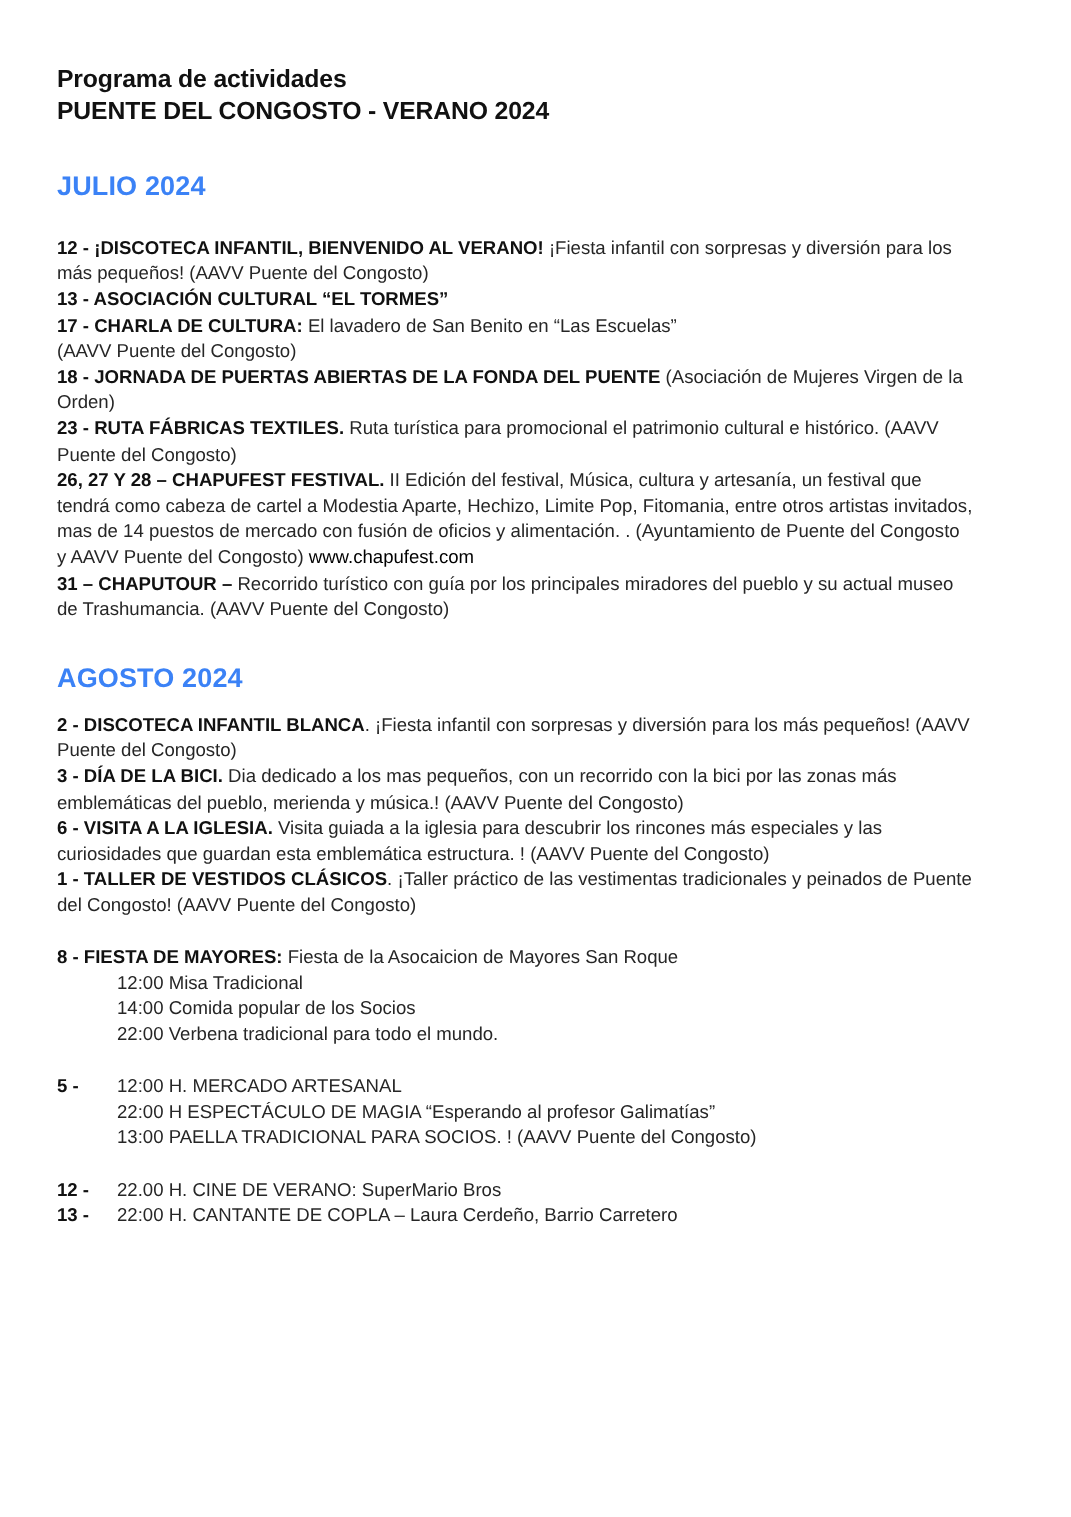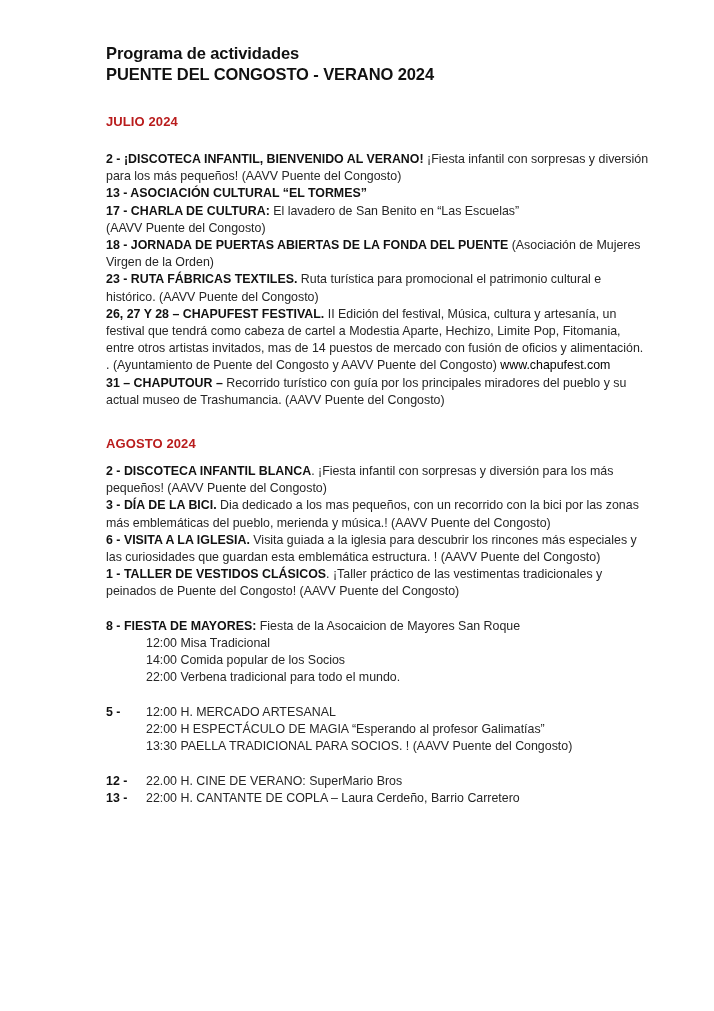--- a/index.html
+++ b/index.html
@@ -12,40 +12,40 @@
     width: 714px;
     height: 1011px;
     font-family: "Liberation Sans", sans-serif;
     color: #1a1a1a;
     -webkit-font-smoothing: antialiased;
   }
   .page {
     width: 713px;
     height: 1011px;
     box-sizing: border-box;
-    padding: 43px 64px 0 106px;
+    padding: 43px 64px 0 38px;
     background: #ffffff;
     position: relative;
     overflow: hidden;
   }
   .doc-title {
     font-size: 16.5px;
     font-weight: bold;
     line-height: 21px;
     letter-spacing: -0.1px;
     margin: 0;
     color: #111111;
   }
   .doc-title .line2 {
     display: block;
   }
   .month-heading {
-    font-size: 13px;
-    font-weight: bold;
-    color: #b91c1c;
+    font-size: 18px;
+    font-weight: bold;
+    color: #3b82f6;
     letter-spacing: 0.1px;
     margin: 0;
   }
   .month-julio { margin-top: 29px; }
   .month-agosto { margin-top: 27px; }
 
   .entries {
     margin: 0;
     padding: 0;
     list-style: none;
@@ -108,21 +108,21 @@
   <h1 class="doc-title">
     <span class="line1">Programa de actividades</span>
     <span class="line2">PUENTE DEL CONGOSTO - VERANO 2024</span>
   </h1>
 
   <h2 class="month-heading month-julio">JULIO 2024</h2>
 
   <ul class="entries july">
 
     <li class="entry">
-      <span class="ttl">2 - ¡DISCOTECA INFANTIL, BIENVENIDO AL VERANO!</span><span class="desc"> ¡Fiesta infantil con sorpresas y diversión para los más pequeños! (AAVV Puente del Congosto)</span>
+      <span class="ttl">12 - ¡DISCOTECA INFANTIL, BIENVENIDO AL VERANO!</span><span class="desc"> ¡Fiesta infantil con sorpresas y diversión para los más pequeños! (AAVV Puente del Congosto)</span>
     </li>
 
     <li class="entry">
       <span class="ttl">13 - ASOCIACIÓN CULTURAL “EL TORMES”</span><span class="desc"></span>
     </li>
 
     <li class="entry">
       <span class="ttl">17 - CHARLA DE CULTURA:</span><span class="desc"> El lavadero de San Benito en “Las Escuelas”</span><br>
       <span class="desc"> (AAVV Puente del Congosto)</span>
     </li>
@@ -174,21 +174,21 @@
         <li class="sub-row">22:00 Verbena tradicional para todo el mundo.</li>
       </ul>
     </li>
 
     <li class="entry gap-before">
       <div class="day-block">
         <span class="day-label">5 -</span>
         <span class="day-body">
           <span class="bold">12:00 H. MERCADO ARTESANAL</span><span class="desc"></span><br>
           <span class="bold">22:00 H ESPECTÁCULO DE MAGIA</span><span class="desc">  “Esperando al profesor Galimatías”</span><br>
-          <span class="bold">13:30 PAELLA TRADICIONAL PARA SOCIOS</span><span class="desc">. ! (AAVV Puente del Congosto)</span>
+          <span class="bold">13:00 PAELLA TRADICIONAL PARA SOCIOS</span><span class="desc">. ! (AAVV Puente del Congosto)</span>
         </span>
       </div>
     </li>
 
     <li class="entry gap-before">
       <div class="day-block">
         <span class="day-label">12 -</span>
         <span class="day-body">
           <span class="bold">22.00 H. CINE DE VERANO</span><span class="desc">: SuperMario Bros</span>
         </span>

